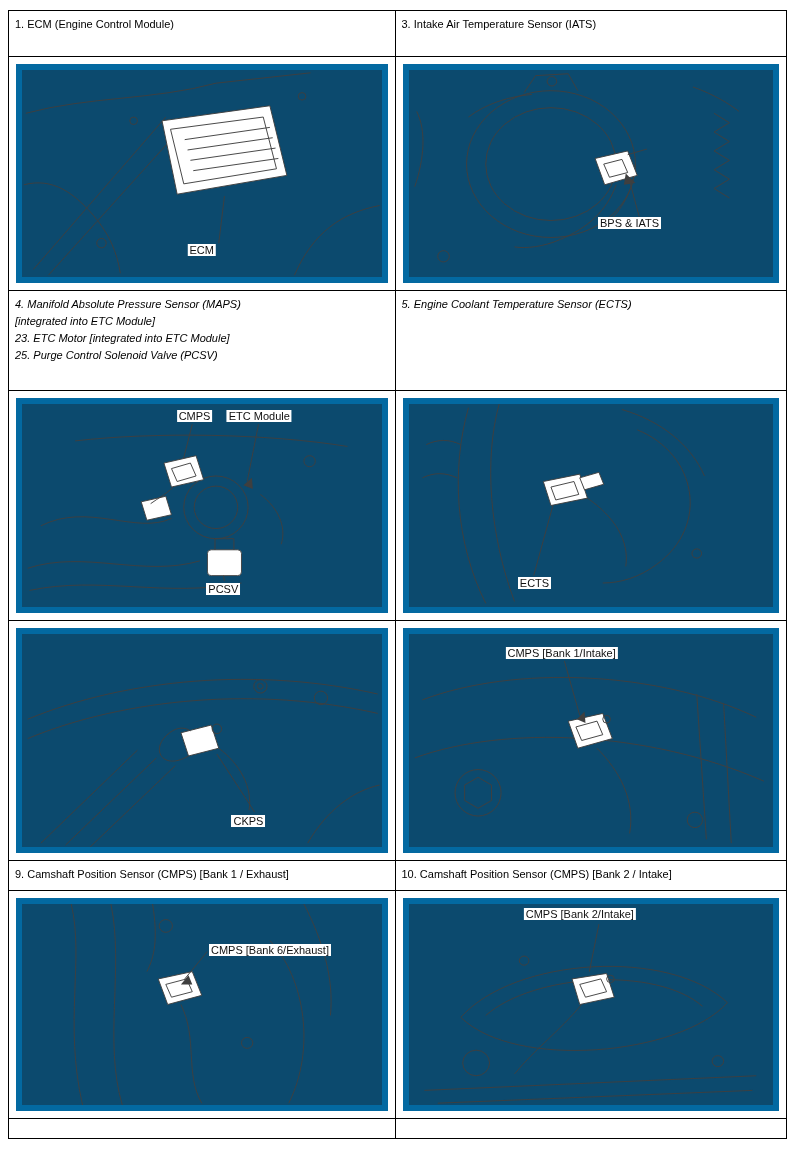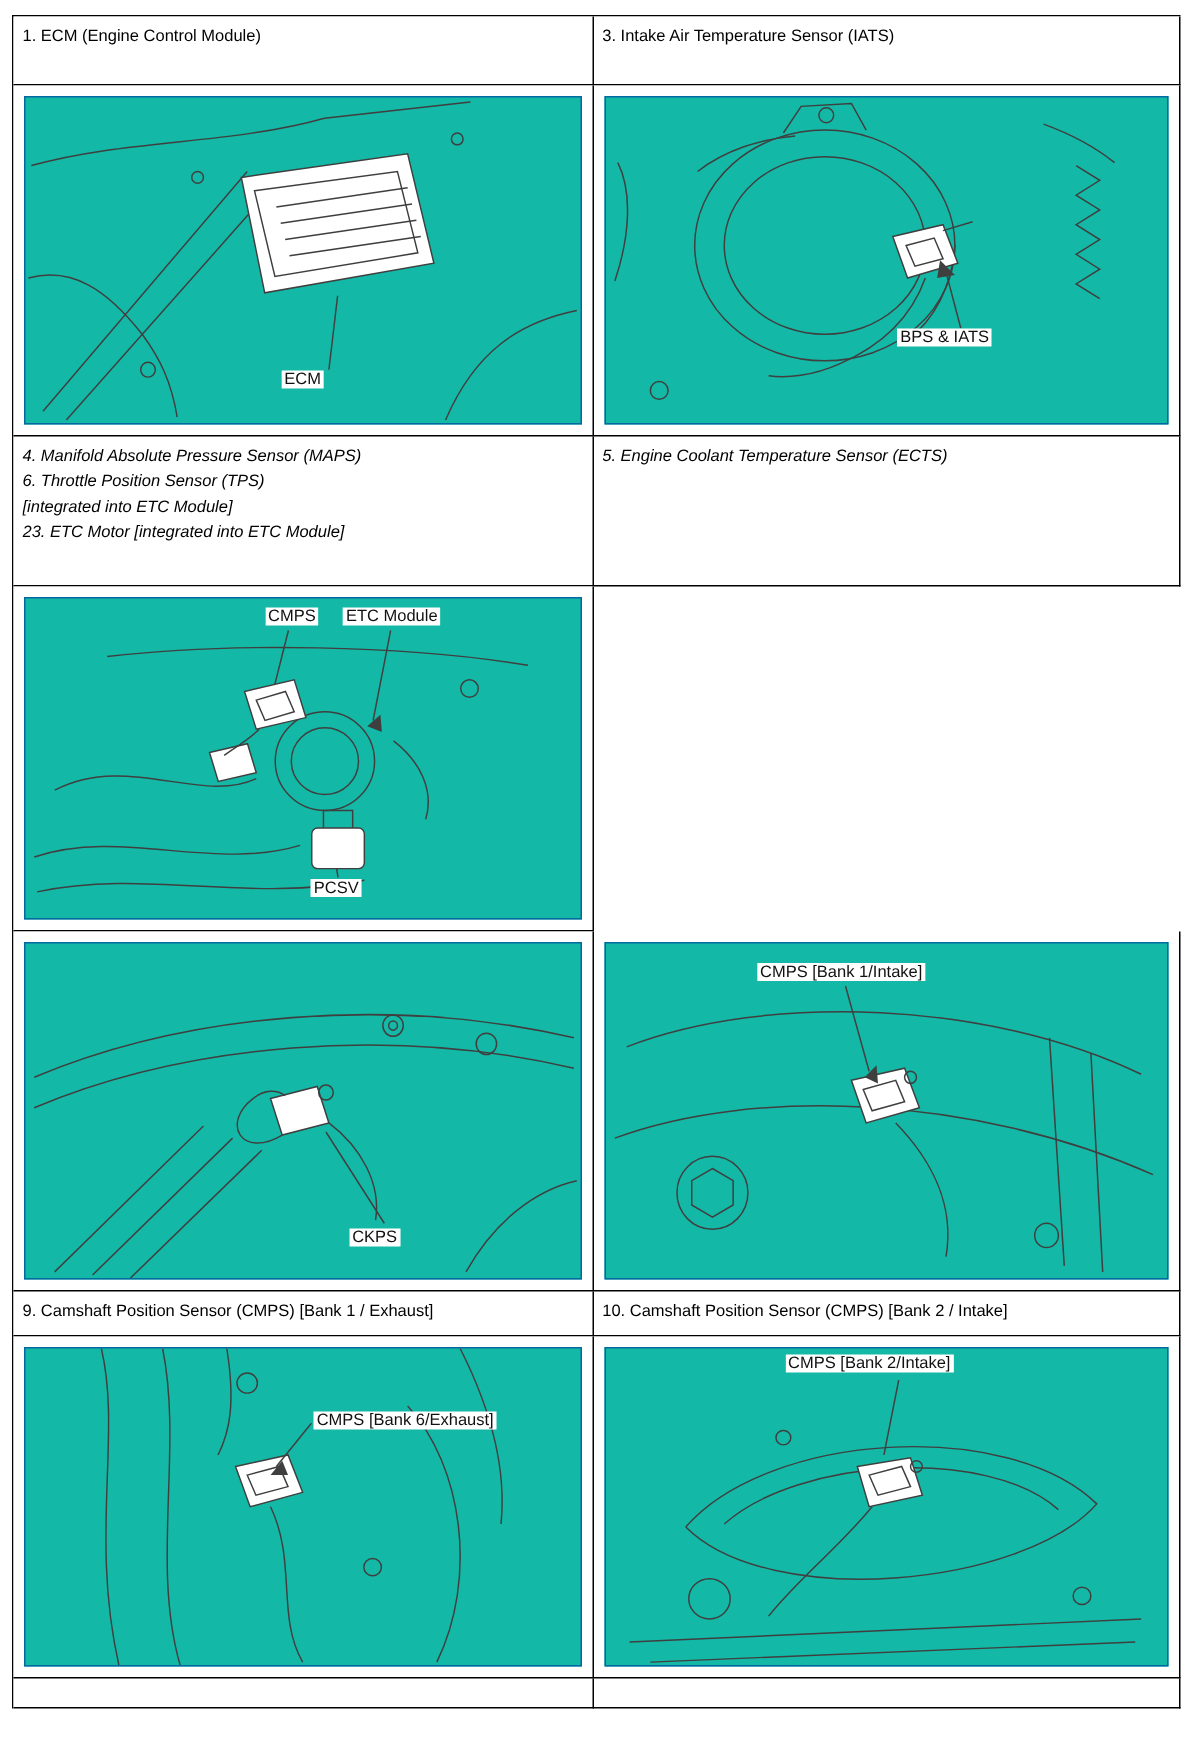--- a/index.html
+++ b/index.html
@@ -39,22 +39,22 @@
   .hrow-3 .cell { height: 30px; }
   .irow-3 .cell { height: 240px; }
   .hrow-4 .cell { height: 30px; }
   .irow-4 .cell { height: 228px; }
   .prow  .cell { height: 20px; }
 
   .cell.img { position: relative; }
   .frame {
     position: absolute;
     left: 7px; right: 7px; top: 7px; bottom: 7px;
-    border: 1px solid #0369a1;
-    background: #14b8a6;
+    border: 6px solid #0369a1;
+    background: #0c4a6e;
   }
   .frame svg { position: absolute; inset: 0; width: 100%; height: 100%; }
   .fig-label {
     position: absolute;
     font-size: 11px;
     line-height: 12px;
     background: #fff;
     padding: 0 2px;
     white-space: nowrap;
     color: #111;
@@ -133,23 +133,23 @@
             </g>
           </svg>
           <span class="fig-label lbl-bps">BPS &amp; IATS</span>
         </div>
       </div>
     </div>
 
     <div class="row hrow-2">
       <div class="cell left header">
         <div class="hline">4. Manifold Absolute Pressure Sensor (MAPS)</div>
-        <div class="hline">6. Throttle Position Sensor (TPS)</div>
         <div class="hline">[integrated into ETC Module]</div>
         <div class="hline">23. ETC Motor [integrated into ETC Module]</div>
+        <div class="hline">25. Purge Control Solenoid Valve (PCSV)</div>
       </div>
       <div class="cell right header">
         <div class="hline">5. Engine Coolant Temperature Sensor (ECTS)</div>
       </div>
     </div>
 
     <div class="row irow-2">
       <div class="cell left img">
         <div class="frame">
           <svg viewBox="0 0 380 220" preserveAspectRatio="none">
@@ -172,20 +172,41 @@
               <rect x="196" y="158" width="36" height="28" rx="4" fill="#fff"></rect>
               <path d="M204,158 L204,146 L224,146 L224,158"></path>
               <line x1="214" y1="192" x2="213" y2="186"></line>
             </g>
           </svg>
           <span class="fig-label lbl-maps">CMPS</span>
           <span class="fig-label lbl-etc">ETC Module</span>
           <span class="fig-label lbl-pcsv">PCSV</span>
         </div>
       </div>
+      <div class="cell right img">
+        <div class="frame">
+          <svg viewBox="0 0 380 220" preserveAspectRatio="none">
+            <g stroke="#3f3f3f" fill="none" stroke-width="1">
+              <path d="M62,4 C44,70 48,150 80,216"></path>
+              <path d="M94,0 C78,60 84,142 110,214"></path>
+              <path d="M238,28 C300,54 314,132 258,174 C240,188 220,194 202,194"></path>
+              <path d="M222,6 C262,18 294,44 308,78"></path>
+              <polygon points="140,84 178,76 186,102 148,110" fill="#fff"></polygon>
+              <polygon points="148,90 172,84 177,98 153,104"></polygon>
+              <polygon points="178,80 198,74 203,87 183,93" fill="#fff"></polygon>
+              <path d="M186,102 C214,122 230,148 226,176"></path>
+              <line x1="130" y1="186" x2="150" y2="110"></line>
+              <circle cx="300" cy="162" r="5"></circle>
+              <path d="M18,44 C30,38 42,38 54,44"></path>
+              <path d="M14,80 C26,74 38,74 50,80"></path>
+            </g>
+          </svg>
+          <span class="fig-label lbl-ects">ECTS</span>
+        </div>
+      </div>
     </div>
 
 
     <div class="row irow-3">
       <div class="cell left img">
         <div class="frame">
           <svg viewBox="0 0 380 220" preserveAspectRatio="none">
             <g stroke="#3f3f3f" fill="none" stroke-width="1">
               <path d="M6,88 C110,46 250,34 376,62"></path>
               <path d="M6,108 C110,66 250,54 376,82"></path>

